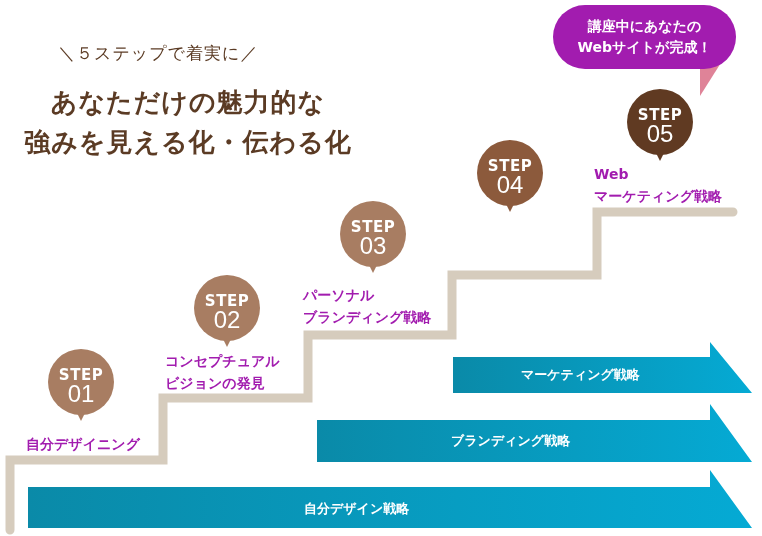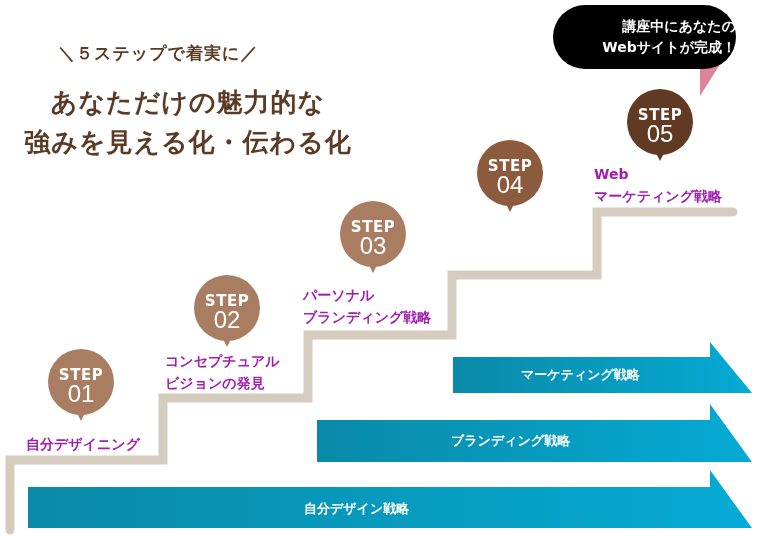--- a/index.html
+++ b/index.html
@@ -1,33 +1,33 @@
 <!DOCTYPE html>
 <html><head>
   <meta charset="utf-8">
   <style>
     html, body { margin: 0; padding: 0; background: #ffffff; }
     body { width: 762px; height: 536px; position: relative; overflow: hidden;
            font-family: "DejaVu Sans", "Liberation Sans", sans-serif; }
     .abs { position: absolute; }
     .serif { font-family: "DejaVu Serif", "Liberation Serif", serif; color: #5b3b24; font-weight: bold; }
-    .sub { left: 58px; top: 42px; font-size: 17px; font-weight: bold; letter-spacing: 1px; color: #5b3b24; }
+    .sub { left: 58px; top: 42px; font-size: 17px; font-weight: normal; letter-spacing: 1px; color: #5b3b24; }
     .headline { left: 8px; top: 82px; font-size: 26px; line-height: 40px; text-align: center; width: 360px; letter-spacing: 1px; }
     .svg-layer { position: absolute; left: 0; top: 0; }
     .step-circle { position: absolute; width: 66px; height: 66px; border-radius: 50%;
                    color: #fff; text-align: center; }
     .step-circle .lbl { display: block; font-size: 15px; font-weight: bold; margin-top: 20px; letter-spacing: 0.5px; line-height: 12px; }
     .step-circle .num { display: block; font-size: 24px; line-height: 26px; font-family: "Liberation Sans", sans-serif; }
     .step-circle::after { content: ""; position: absolute; left: 29px; bottom: -6px;
                           border-left: 4px solid transparent; border-right: 4px solid transparent; border-top: 8px solid; border-top-color: inherit; }
     .step-text { position: absolute; font-size: 14px; font-weight: bold; color: #a21caf; line-height: 22px; white-space: nowrap; }
     .arrow-label { position: absolute; color: #fff; font-size: 13px; font-weight: bold; white-space: nowrap; }
-    .bubble { position: absolute; left: 553px; top: 5px; width: 183px; height: 64px; background: #000000;
+    .bubble { position: absolute; left: 553px; top: 5px; width: 183px; height: 64px; background: #a21caf;
               border-radius: 32px; color: #fff; font-weight: bold; font-size: 14px; line-height: 21px;
-              text-align: right; padding-top: 11px; box-sizing: border-box; }
+              text-align: center; padding-top: 11px; box-sizing: border-box; }
   </style>
 </head>
 <body>
 
 <div class="abs serif sub">＼５ステップで着実に／</div>
 <div class="abs serif headline">
   <div>あなただけの魅力的な</div>
   <div>強みを見える化・伝わる化</div>
 </div>
 

